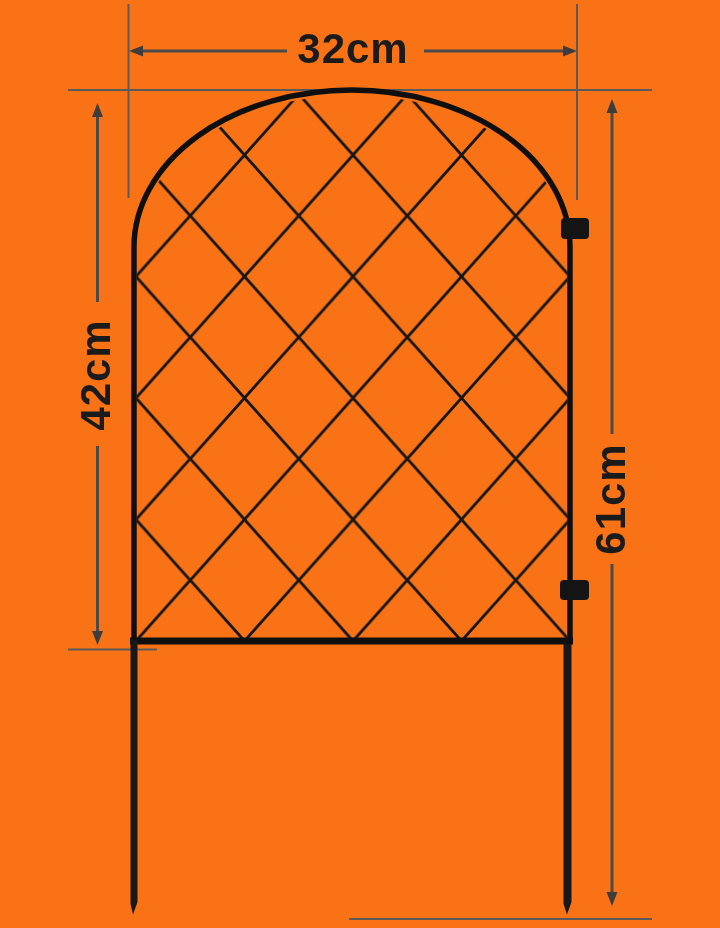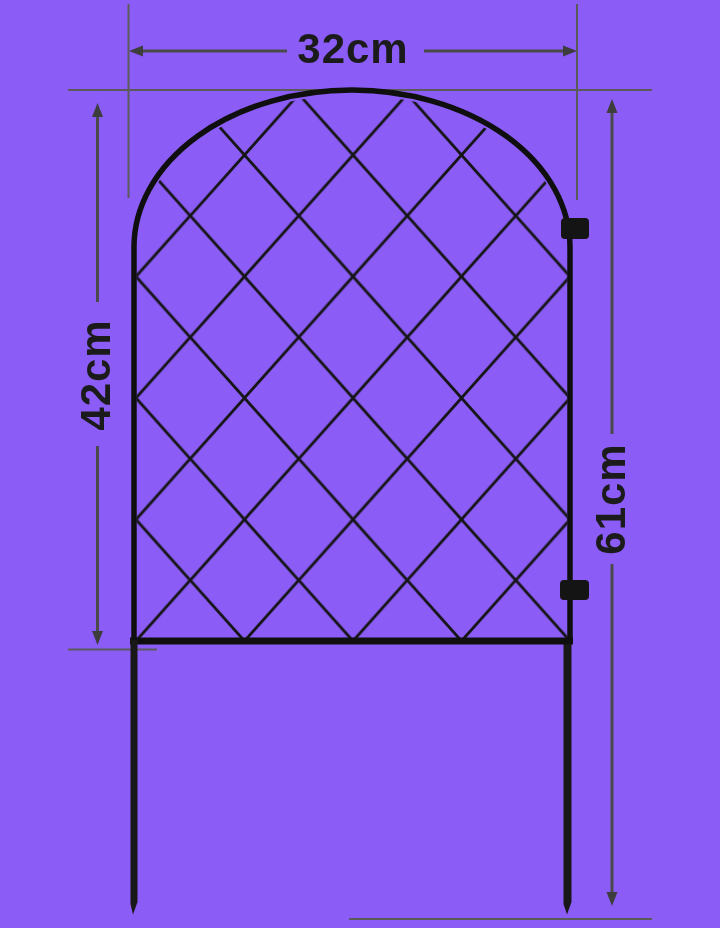--- a/index.html
+++ b/index.html
@@ -4,21 +4,21 @@
 <style>
   html, body {
     margin: 0;
     padding: 0;
     background: #ffffff;
   }
   .stage {
     position: relative;
     width: 720px;
     height: 928px;
-    background: #8b5cf6;
+    background: #f97316;
     overflow: hidden;
     font-family: "Liberation Sans", sans-serif;
   }
   .stage svg {
     position: absolute;
     left: 0;
     top: 0;
   }
   .dim-label {
     position: absolute;

